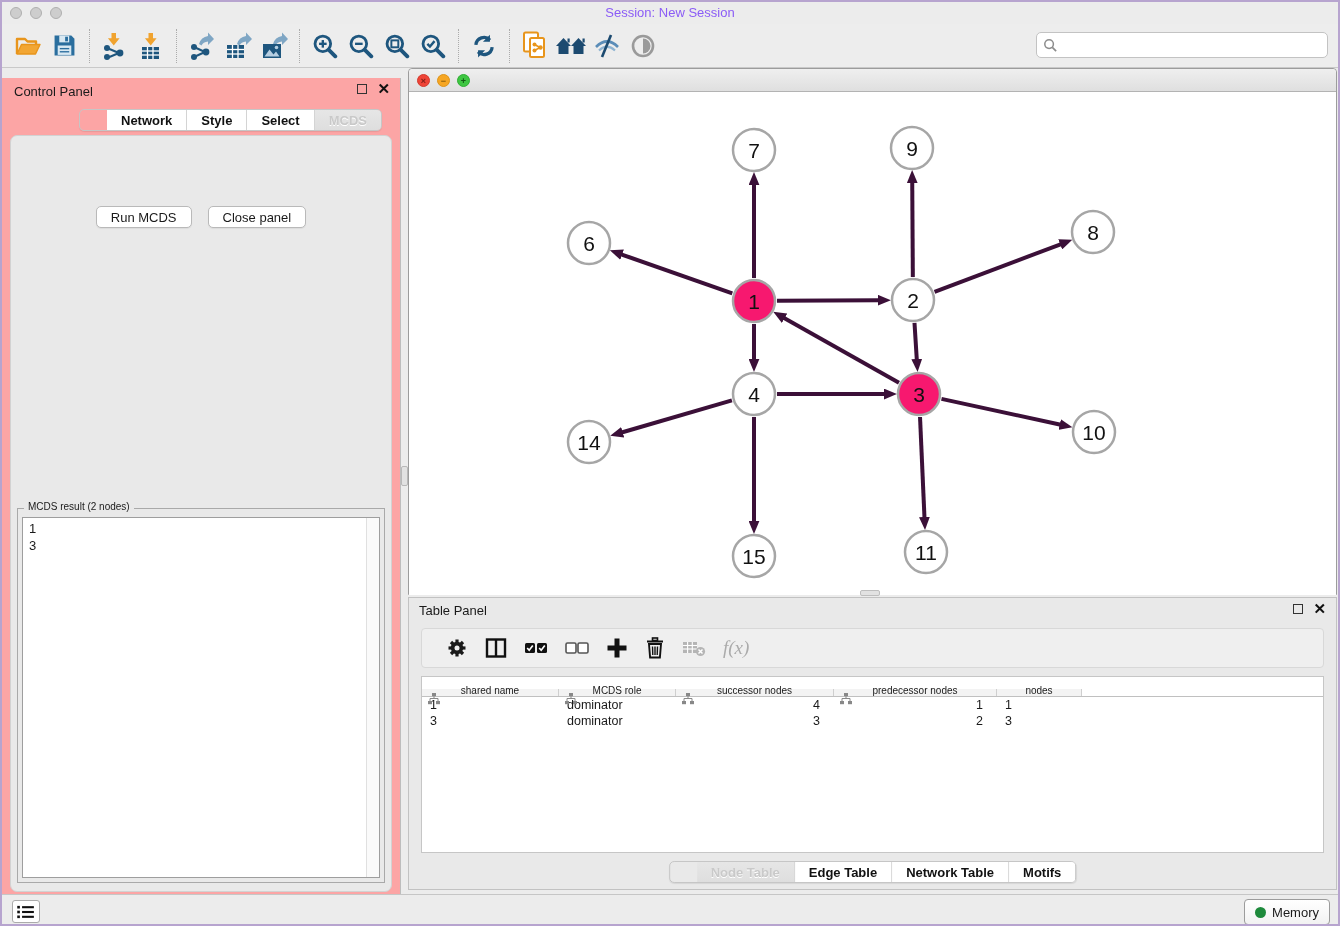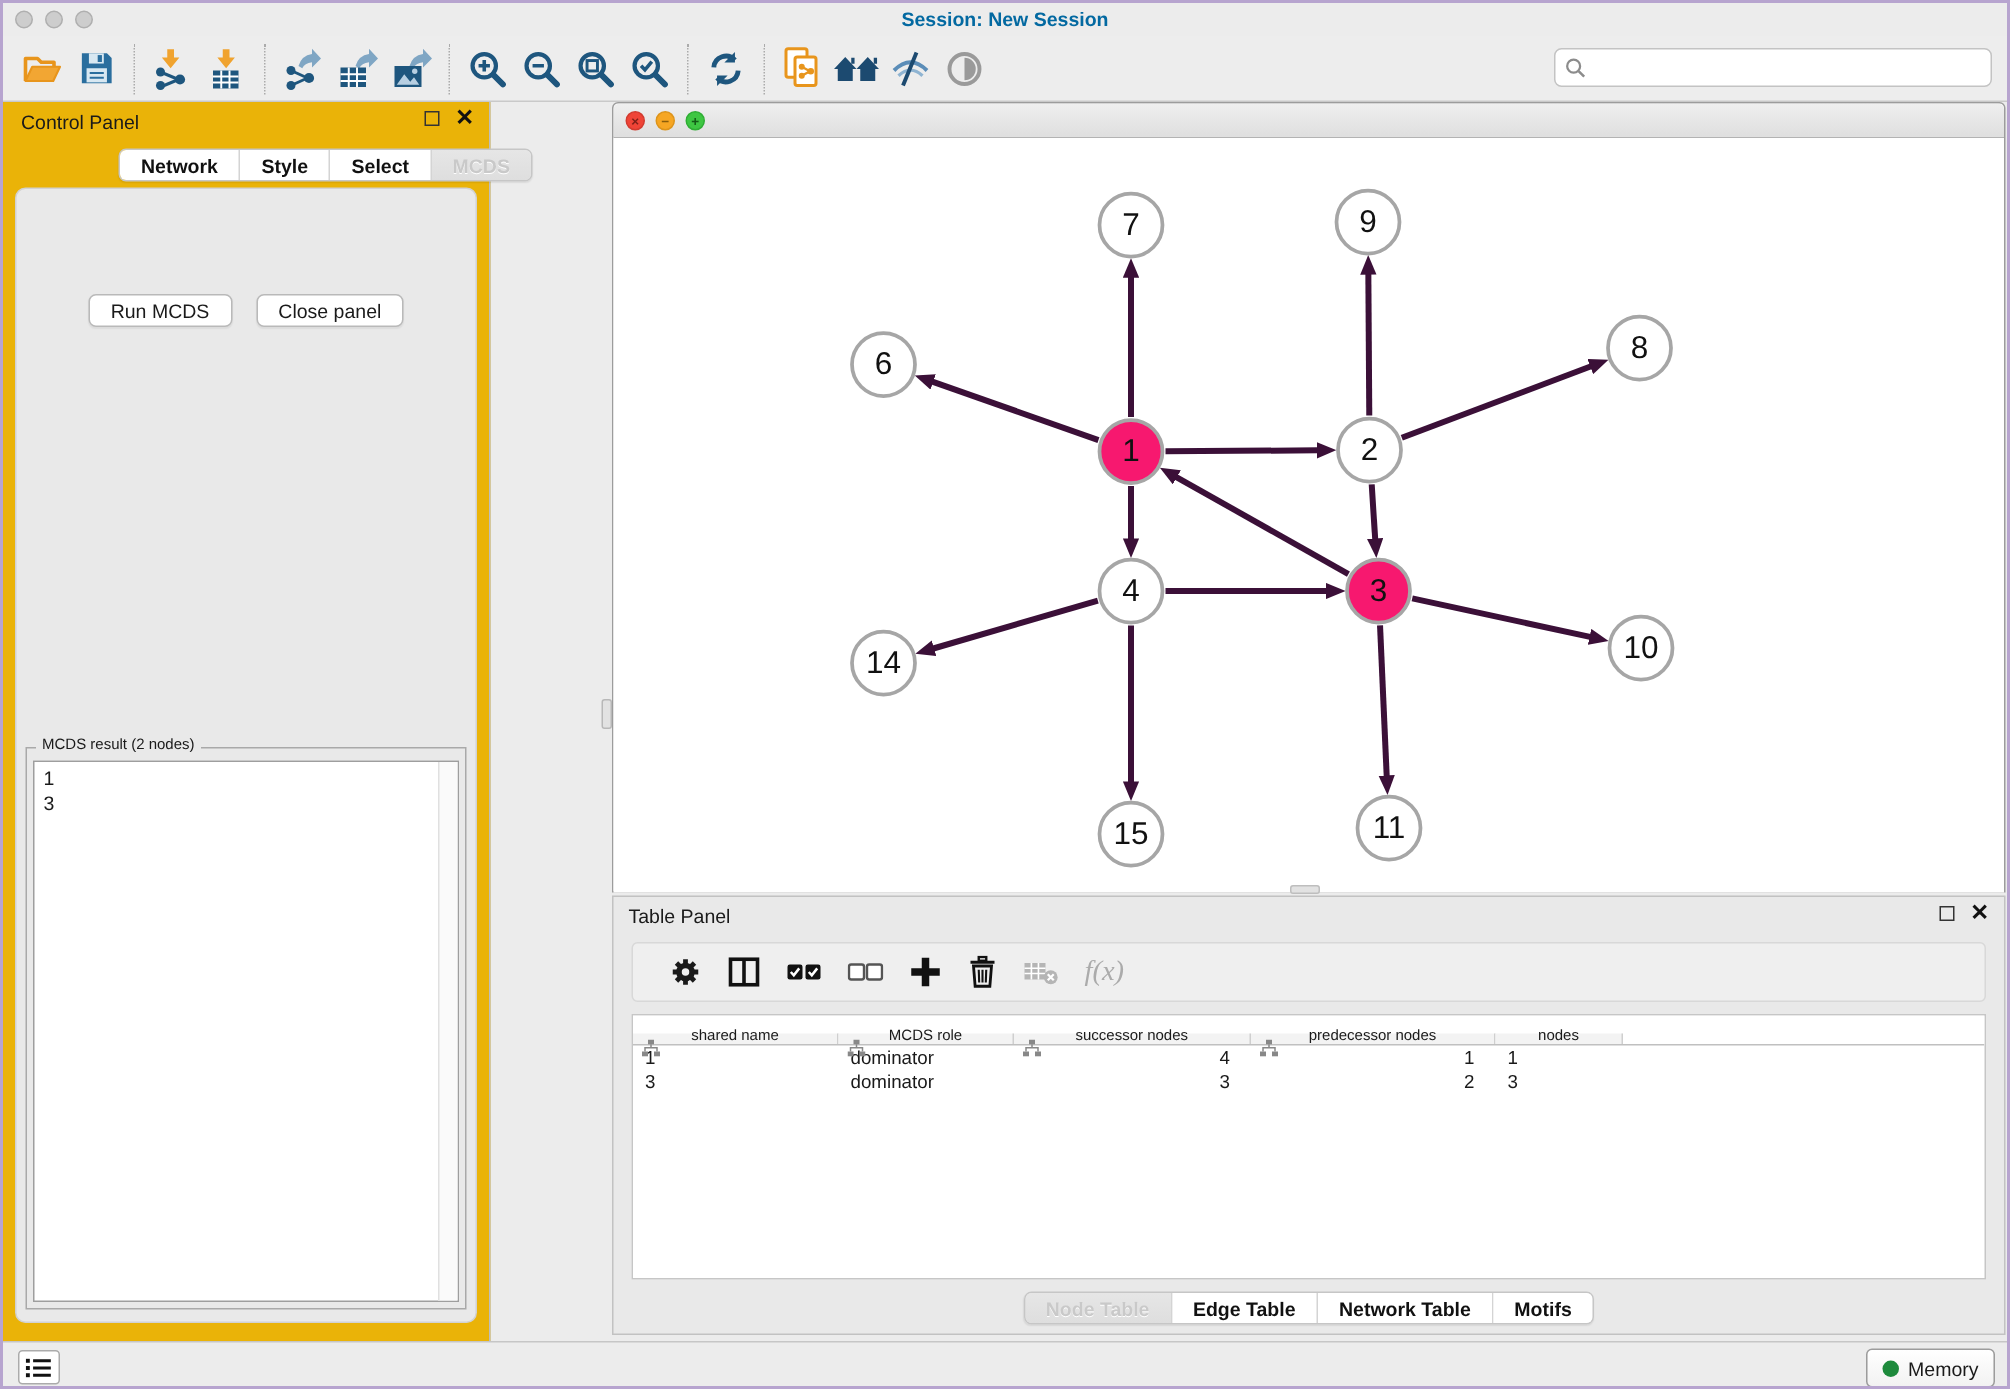--- a/index.html
+++ b/index.html
@@ -9,34 +9,34 @@
     background:#ECECEC;
     border:2px solid #B7A4CF;
     position:relative;
     overflow:hidden;
     color:#1A1A1A;
   }
   
   .mac-titlebar { position:absolute; left:0; top:0; width:100%; height:22px; background:#ECECEC; }
   .mac-titlebar .lights { position:absolute; left:8px; top:5px; display:flex; gap:8px; }
   .light { width:12px; height:12px; border-radius:50%; background:#CDCDCD; border:1px solid #AFAFAF; position:relative; }
-  .mac-title { position:absolute; width:100%; text-align:center; top:3px; font-size:13px; color:#0369a1;font-weight:bold; }
+  .mac-title { position:absolute; width:100%; text-align:center; top:3px; font-size:13px; color:#8b5cf6; }
   
   .toolbar { position:absolute; left:0; top:22px; width:100%; height:44px; background:#EDEDED; border-bottom:1px solid #C9C9C9; display:flex; align-items:center; padding-left:8px; }
   .tb-btn { width:36px; height:36px; display:flex; align-items:center; justify-content:center; flex:0 0 auto; }
   .tb-sep { width:1px; height:34px; border-left:1px dotted #ABABAB; margin:0 7px; flex:0 0 auto; }
   .searchbox { position:absolute; right:10px; top:8px; width:292px; height:26px; background:#fff; border:1px solid #C3C3C3; border-radius:5px; display:flex; align-items:center; padding-left:6px; }
   .searchbox input { border:none; outline:none; flex:1; font-size:13px; height:20px; background:transparent; }
   
-  .control-panel { position:absolute; left:0; top:66px; width:325px; height:826px; background:#eab308; border-right:1px solid #BDBDBD; }
+  .control-panel { position:absolute; left:0; top:76px; width:399px; height:826px; background:#fca5a5; border-right:1px solid #BDBDBD; }
   .cp-header { position:absolute; left:12px; top:6px; font-size:13px; color:#1A1A1A; }
   .panel-icons { position:absolute; right:10px; top:6px; display:flex; gap:10px; align-items:center; }
   .float-ic { width:10px; height:10px; border:1.6px solid #333; display:inline-block; }
   .close-ic { font-size:15px; font-weight:bold; color:#111; line-height:10px; }
-  .seg-tabs { position:absolute; display:flex; border:1px solid #C6C6C6; border-radius:5px; overflow:hidden; box-shadow:0 1px 1px rgba(0,0,0,.08); }
+  .seg-tabs { position:absolute; display:flex; border:1px solid #C6C6C6; border-radius:5px; overflow:hidden; box-shadow:0 1px 1px rgba(0,0,0,.08);padding-left:27px; }
   .cp-tabs { left:77px; top:31px; height:22px; }
   .seg { background:#fff; font-size:13px; font-weight:600; padding:0 14px; display:flex; align-items:center; border-right:1px solid #D4D4D4; color:#111; }
   .seg:last-child { border-right:none; }
   .seg.active { background:linear-gradient(#E6E6E6,#DEDEDE); color:#C9C9C9; text-shadow:0 1px 0 #fff; }
   .cp-content { position:absolute; left:8px; top:57px; right:8px; bottom:12px; border:1px solid #D2D2D2; border-radius:7px; background:#E9E9E9; }
   .opt-label { position:absolute; top:16px; width:100%; text-align:center; font-size:13px; }
   .select-box { position:absolute; left:37px; top:38px; width:310px; height:23px; background:#fff; border:1px solid #B9B9B9; border-radius:5px; display:flex; align-items:center; padding:0 24px 0 10px; font-size:13px; }
   .stepper { position:absolute; right:7px; top:4px; width:11px; height:14px; display:flex; flex-direction:column; justify-content:space-between; align-items:center; }
   .tri-up { width:0; height:0; border-left:4.5px solid transparent; border-right:4.5px solid transparent; border-bottom:5.5px solid #555; }
   .tri-dn { width:0; height:0; border-left:4.5px solid transparent; border-right:4.5px solid transparent; border-top:5.5px solid #555; }

